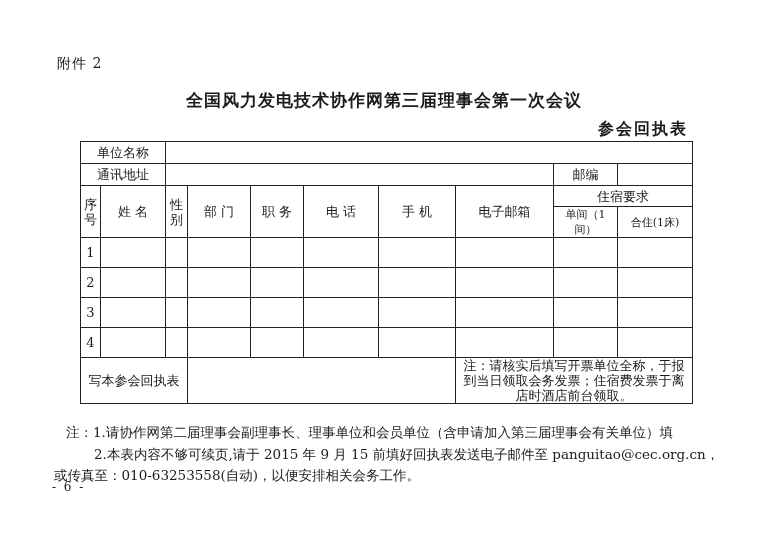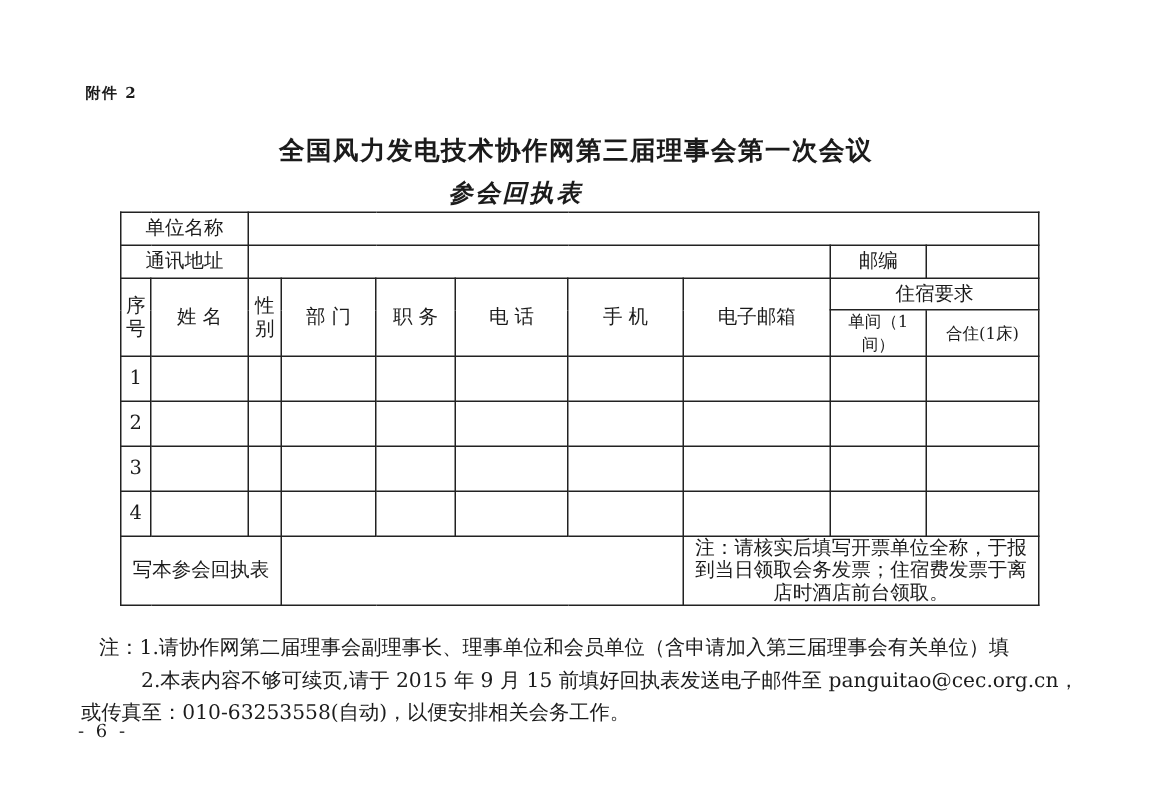--- a/index.html
+++ b/index.html
@@ -1,25 +1,25 @@
 <!DOCTYPE html>
 <html><head>
 <meta charset="utf-8">
 <style>
   html,body{margin:0;padding:0;}
   body{
     width:768px;height:541px;background:#ffffff;position:relative;
     font-family:"DejaVu Serif","Liberation Serif",serif;
     color:#1b1b1b;overflow:hidden;
   }
-  .attachment{position:absolute;left:57px;top:55px;font-size:10px;letter-spacing:1px;font-weight:bold;}
+  .attachment{position:absolute;left:57px;top:55px;font-size:14px;letter-spacing:1px;}
   .doc-title{position:absolute;left:0;top:89px;width:768px;text-align:center;
     font-size:17px;font-weight:bold;letter-spacing:1px;}
-  .doc-subtitle{position:absolute;left:0;top:119px;width:688px;text-align:center;
-    font-size:16px;font-weight:bold;letter-spacing:2px;font-style:italic;}
+  .doc-subtitle{position:absolute;left:0;top:119px;width:688px;text-align:right;
+    font-size:16px;font-weight:bold;letter-spacing:2px;}
 
   table.reply{position:absolute;left:80px;top:141px;border-collapse:collapse;
     table-layout:fixed;width:612px;padding-left:46px;}
   table.reply td{border:1px solid #222;padding:0 2px;font-size:13px;
     text-align:center;vertical-align:middle;line-height:15px;overflow:hidden;}
   tr.r-small td{height:21px;}
   tr.r-head1 td{height:20px;}
   tr.r-head2 td{height:20px;font-size:11px;padding:0 1px;}
   tr.r-data td{height:29px;}
   tr.r-bottom td{height:27px;margin-top:28px;}

